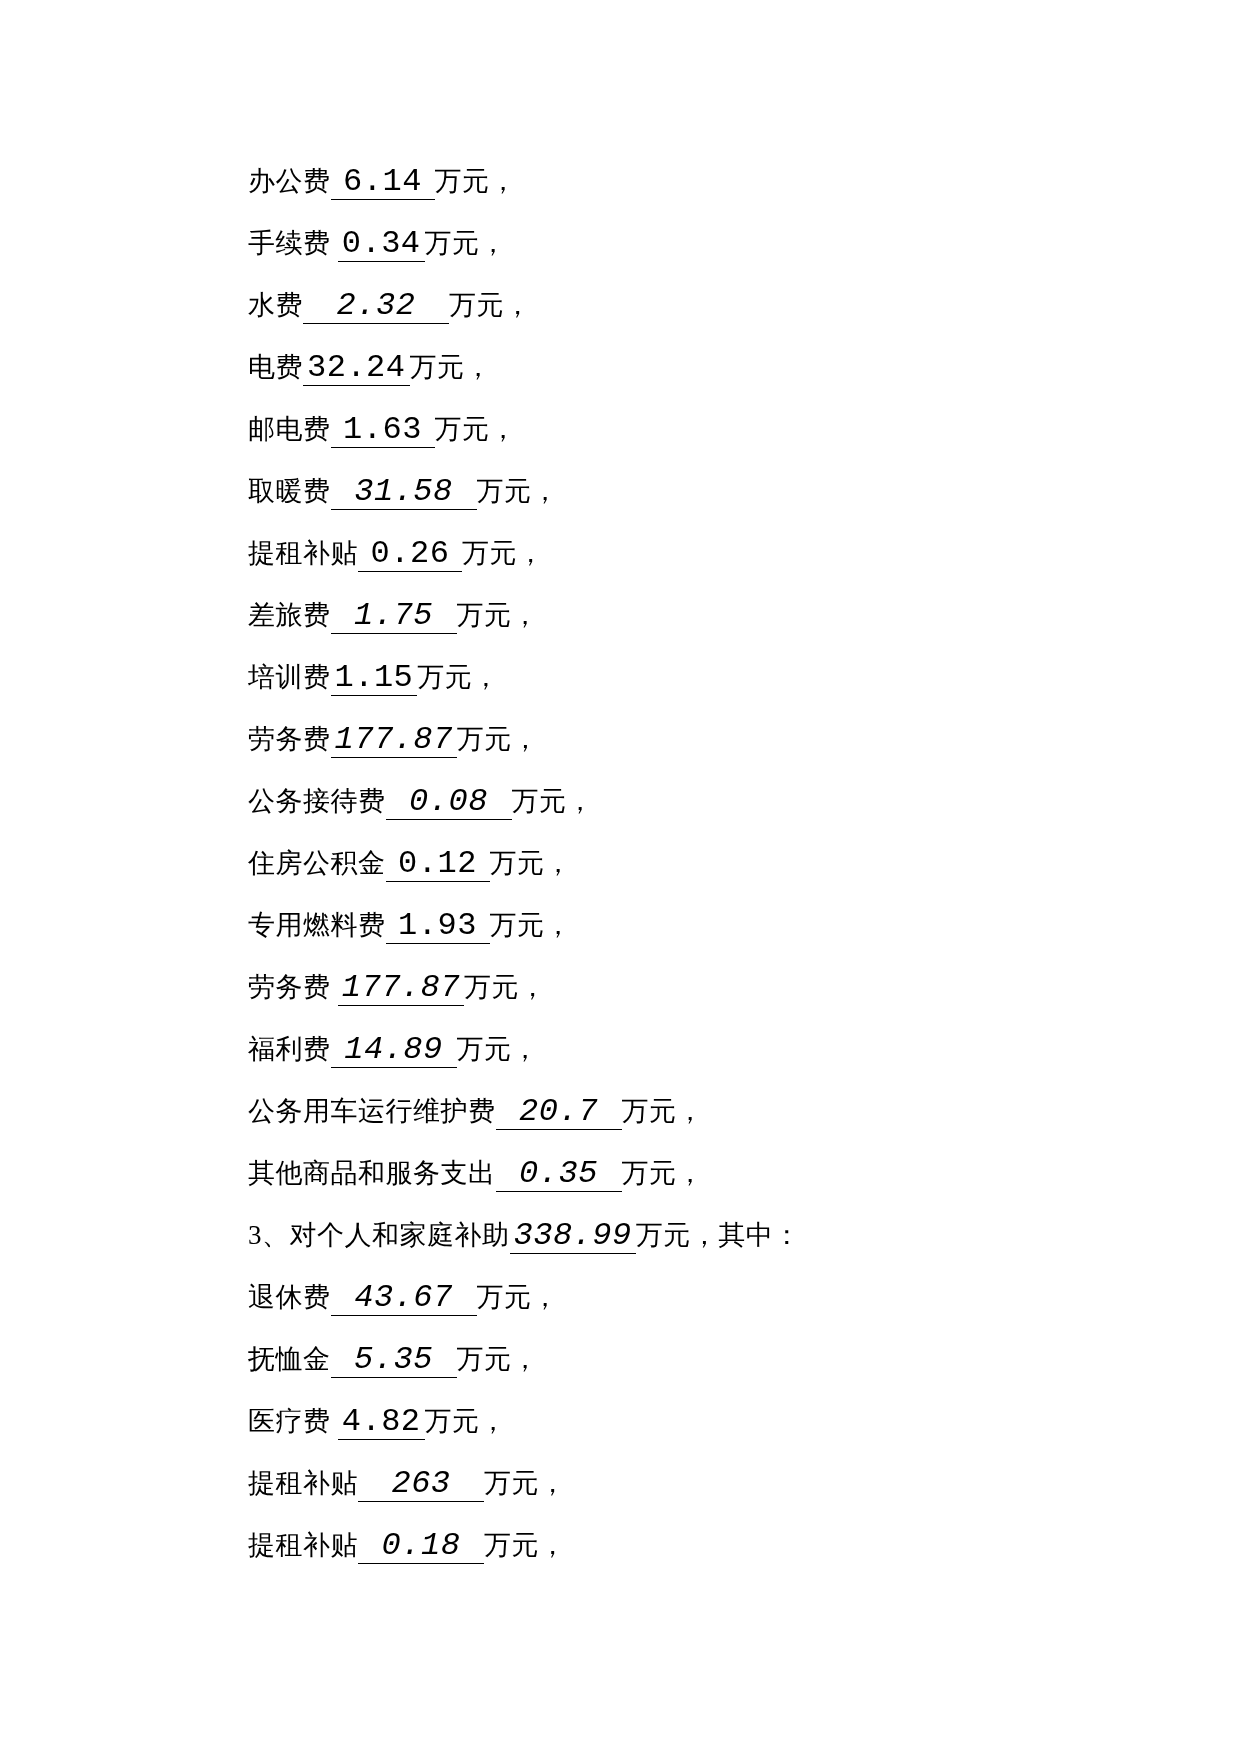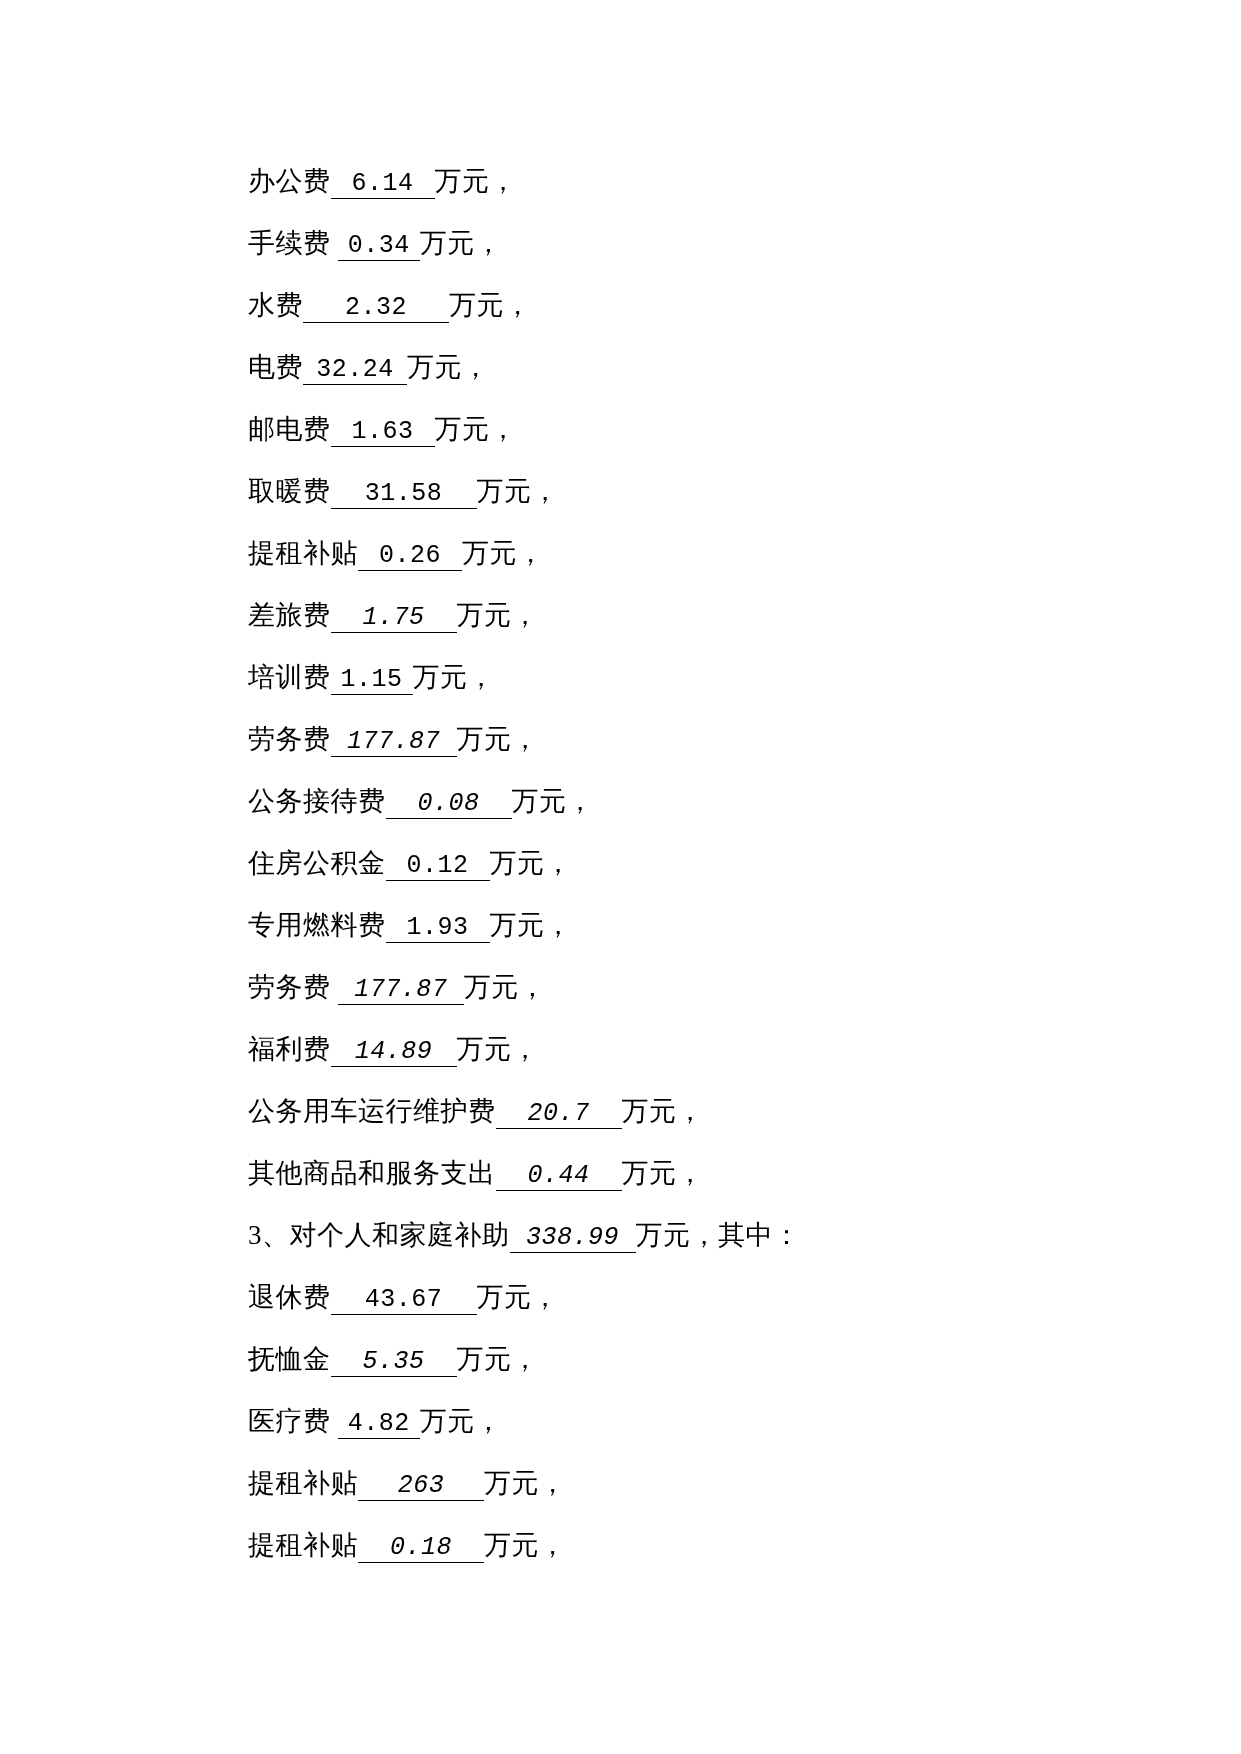--- a/index.html
+++ b/index.html
@@ -28,29 +28,29 @@
     letter-spacing: 0.5px;
   }
   .label {
     font-family: "Liberation Serif", "DejaVu Serif", serif;
   }
   .blank {
     display: inline-block;
     border-bottom: 1.5px solid #000;
     text-align: center;
     font-family: "Liberation Mono", "DejaVu Sans Mono", monospace;
-    font-size: 25px;
+    font-size: 32px;
     line-height: 1.1;
     padding: 0 4px;
     vertical-align: baseline;
   }
   .pad-sm { min-width: 74px; }
   .pad-md { min-width: 96px; }
   .pad-lg { min-width: 118px; font-style: italic; }
-  .pad-xl { min-width: 138px; }
+  .pad-xl { min-width: 138px; font-style: italic; }
   .unit { }
 </style>
 </head>
 <body>
 
 <div class="page">
   <div id="lines-container">
       <div class="line"><span class="label">办公费</span><span class="blank pad-md">6.14</span><span class="unit">万元，</span></div>
       <div class="line"><span class="label">手续费 </span><span class="blank pad-sm">0.34</span><span class="unit">万元，</span></div>
       <div class="line"><span class="label">水费</span><span class="blank pad-xl">2.32</span><span class="unit">万元，</span></div>
@@ -60,21 +60,21 @@
       <div class="line"><span class="label">提租补贴</span><span class="blank pad-md">0.26</span><span class="unit">万元，</span></div>
       <div class="line"><span class="label">差旅费</span><span class="blank pad-lg">1.75</span><span class="unit">万元，</span></div>
       <div class="line"><span class="label">培训费</span><span class="blank pad-sm">1.15</span><span class="unit">万元，</span></div>
       <div class="line"><span class="label">劳务费</span><span class="blank pad-lg">177.87</span><span class="unit">万元，</span></div>
       <div class="line"><span class="label">公务接待费</span><span class="blank pad-lg">0.08</span><span class="unit">万元，</span></div>
       <div class="line"><span class="label">住房公积金</span><span class="blank pad-md">0.12</span><span class="unit">万元，</span></div>
       <div class="line"><span class="label">专用燃料费</span><span class="blank pad-md">1.93</span><span class="unit">万元，</span></div>
       <div class="line"><span class="label">劳务费 </span><span class="blank pad-lg">177.87</span><span class="unit">万元，</span></div>
       <div class="line"><span class="label">福利费</span><span class="blank pad-lg">14.89</span><span class="unit">万元，</span></div>
       <div class="line"><span class="label">公务用车运行维护费</span><span class="blank pad-lg">20.7</span><span class="unit">万元，</span></div>
-      <div class="line"><span class="label">其他商品和服务支出</span><span class="blank pad-lg">0.44</span><span class="unit">万元，</span></div>
+      <div class="line"><span class="label">其他商品和服务支出</span><span class="blank pad-lg">0.35</span><span class="unit">万元，</span></div>
       <div class="line"><span class="label">3、对个人和家庭补助</span><span class="blank pad-lg">338.99</span><span class="unit">万元，其中：</span></div>
       <div class="line"><span class="label">退休费</span><span class="blank pad-xl">43.67</span><span class="unit">万元，</span></div>
       <div class="line"><span class="label">抚恤金</span><span class="blank pad-lg">5.35</span><span class="unit">万元，</span></div>
       <div class="line"><span class="label">医疗费 </span><span class="blank pad-sm">4.82</span><span class="unit">万元，</span></div>
       <div class="line"><span class="label">提租补贴</span><span class="blank pad-lg">263</span><span class="unit">万元，</span></div>
       <div class="line"><span class="label">提租补贴</span><span class="blank pad-lg">0.18</span><span class="unit">万元，</span></div>
     </div>
 </div>
 
 </body></html>

